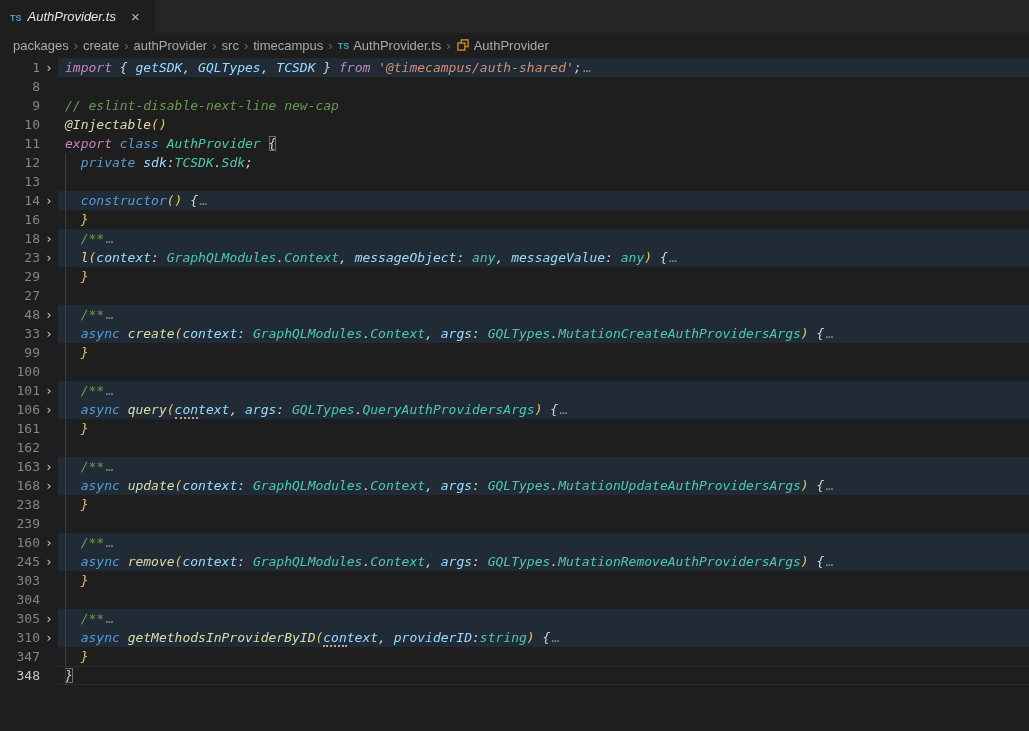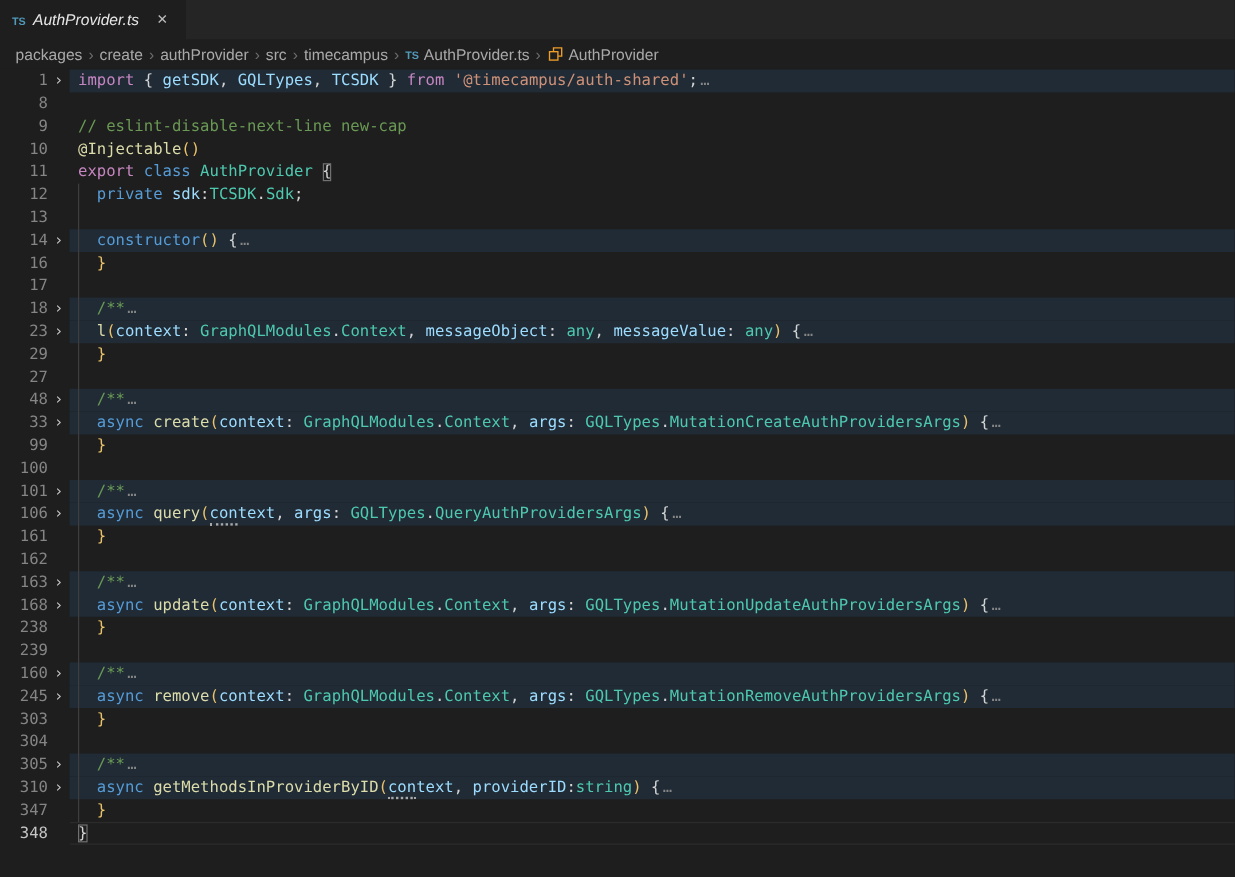--- a/index.html
+++ b/index.html
@@ -68,21 +68,21 @@
     color:var(--line_number);
     user-select:none;
   }
   .line.active .ln { color:var(--line_number_active); }
   .fold {
     flex:0 0 18px; text-align:center;
     color:var(--chevron);
     font-size:13px; cursor:pointer; user-select:none;
   }
   .code {
-    flex:1 1 auto; white-space:pre; padding-left:7px;
+    flex:1 1 auto; white-space:pre; padding-left:7px;font-style:italic;
   }
   .line.hl .code { background:var(--fold_bg); }
   .line.active .code {
     box-shadow: inset 0 1px 0 0 #2B2B2B, inset 0 -1px 0 0 #2B2B2B;
   }
   .tok { white-space:pre; }
   .tok.hint {
     border-bottom:2px dotted #A8A8A8;
     padding-bottom:0px;
   }
@@ -174,25 +174,20 @@
       <div class="line hl">
         <span class="ln">14</span>
         <span class="fold">›</span>
         <span class="code"><span class="tok" style="color: rgb(86, 156, 214);">  constructor</span><span class="tok" style="color: rgb(233, 194, 106);">()</span><span class="tok" style="color: rgb(212, 212, 212);"> {</span><span class="tok ell" style="color: rgb(134, 134, 134);">…</span></span>
       </div>
       <div class="line">
         <span class="ln">16</span>
         <span class="fold"></span>
         <span class="code"><span class="tok" style="color: rgb(233, 194, 106);">  }</span></span>
       </div>
-      <div class="line">
-        <span class="ln">17</span>
-        <span class="fold"></span>
-        <span class="code"></span>
-      </div>
       <div class="line hl">
         <span class="ln">18</span>
         <span class="fold">›</span>
         <span class="code"><span class="tok" style="color: rgb(106, 153, 85);">  /**</span><span class="tok ell" style="color: rgb(134, 134, 134);">…</span></span>
       </div>
       <div class="line hl">
         <span class="ln">23</span>
         <span class="fold">›</span>
         <span class="code"><span class="tok" style="color: rgb(220, 220, 170);">  l</span><span class="tok" style="color: rgb(233, 194, 106);">(</span><span class="tok" style="color: rgb(156, 220, 254);">context</span><span class="tok" style="color: rgb(212, 212, 212);">: </span><span class="tok" style="color: rgb(78, 201, 176);">GraphQLModules</span><span class="tok" style="color: rgb(212, 212, 212);">.</span><span class="tok" style="color: rgb(78, 201, 176);">Context</span><span class="tok" style="color: rgb(212, 212, 212);">, </span><span class="tok" style="color: rgb(156, 220, 254);">messageObject</span><span class="tok" style="color: rgb(212, 212, 212);">: </span><span class="tok" style="color: rgb(78, 201, 176);">any</span><span class="tok" style="color: rgb(212, 212, 212);">, </span><span class="tok" style="color: rgb(156, 220, 254);">messageValue</span><span class="tok" style="color: rgb(212, 212, 212);">: </span><span class="tok" style="color: rgb(78, 201, 176);">any</span><span class="tok" style="color: rgb(233, 194, 106);">)</span><span class="tok" style="color: rgb(212, 212, 212);"> {</span><span class="tok ell" style="color: rgb(134, 134, 134);">…</span></span>
       </div>

